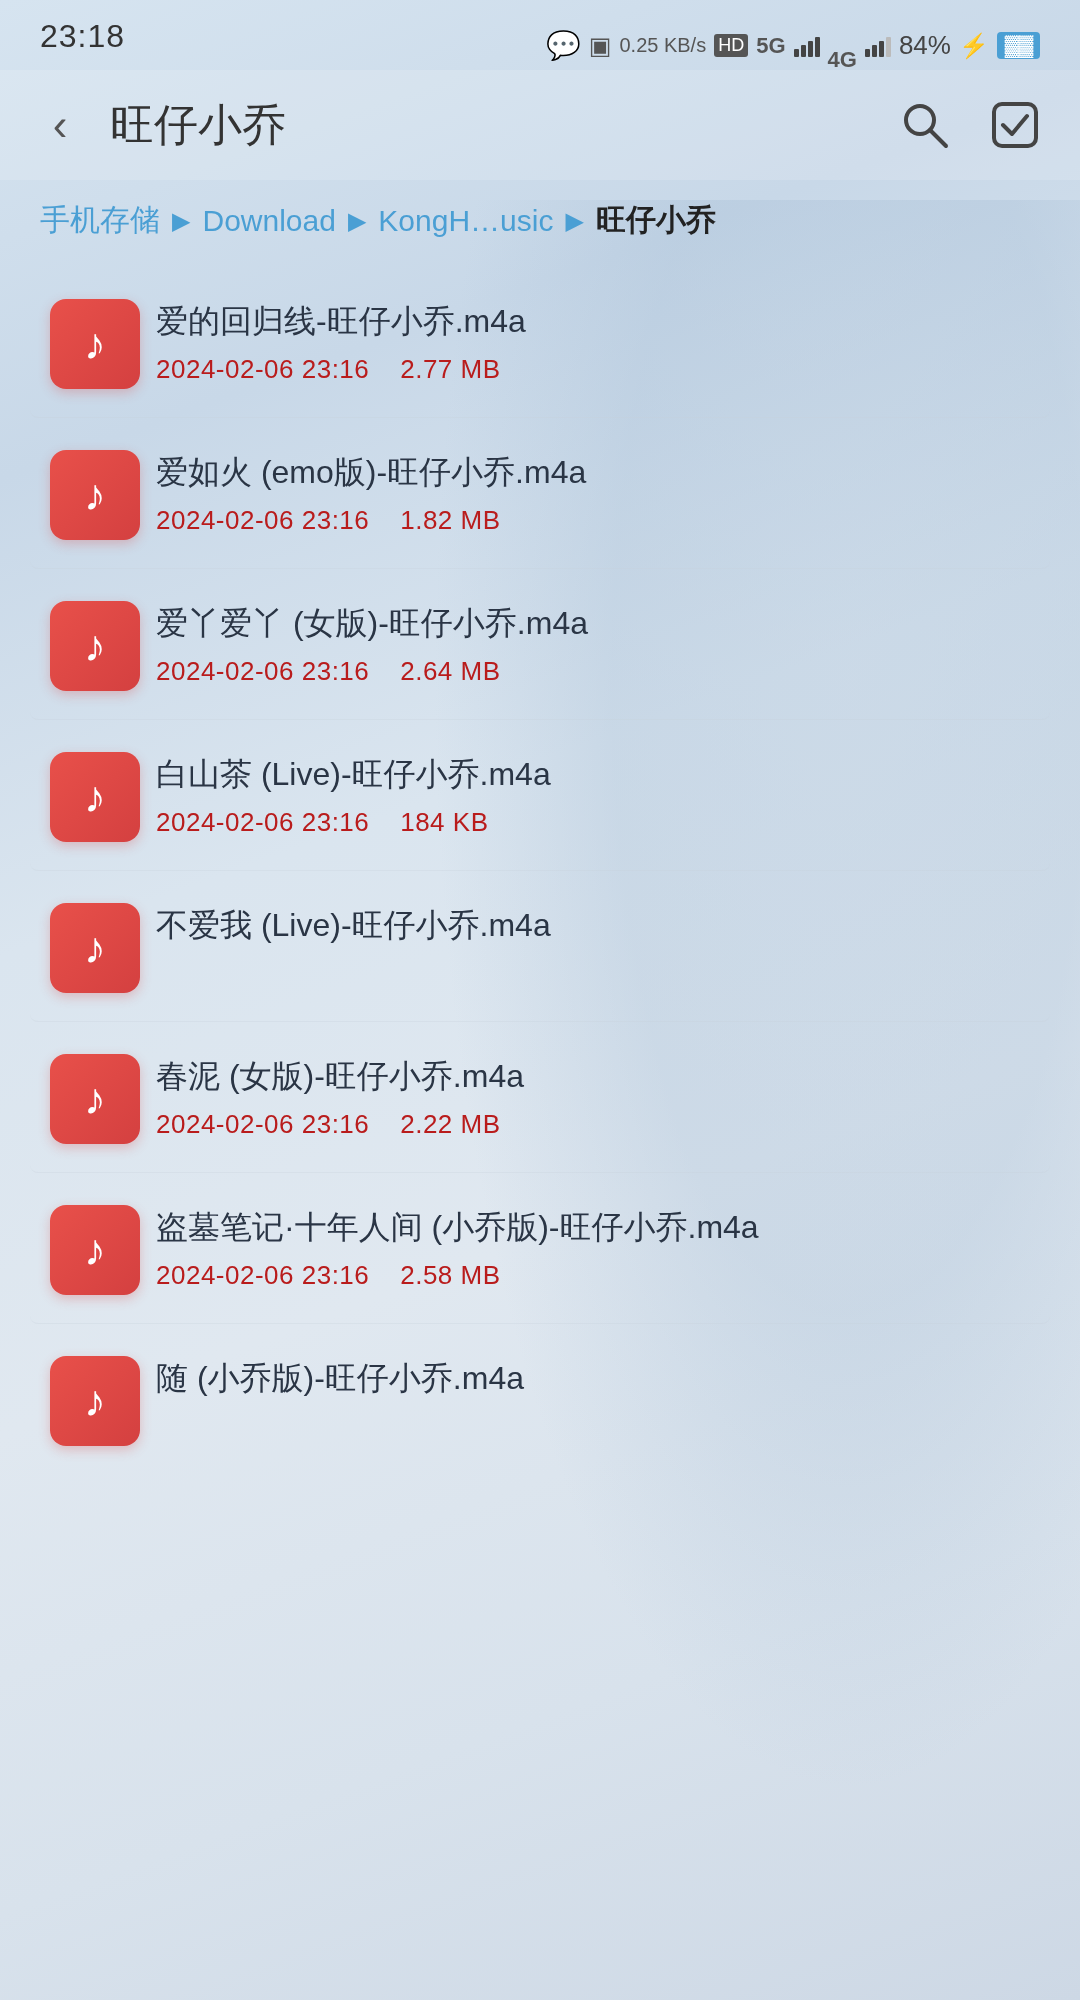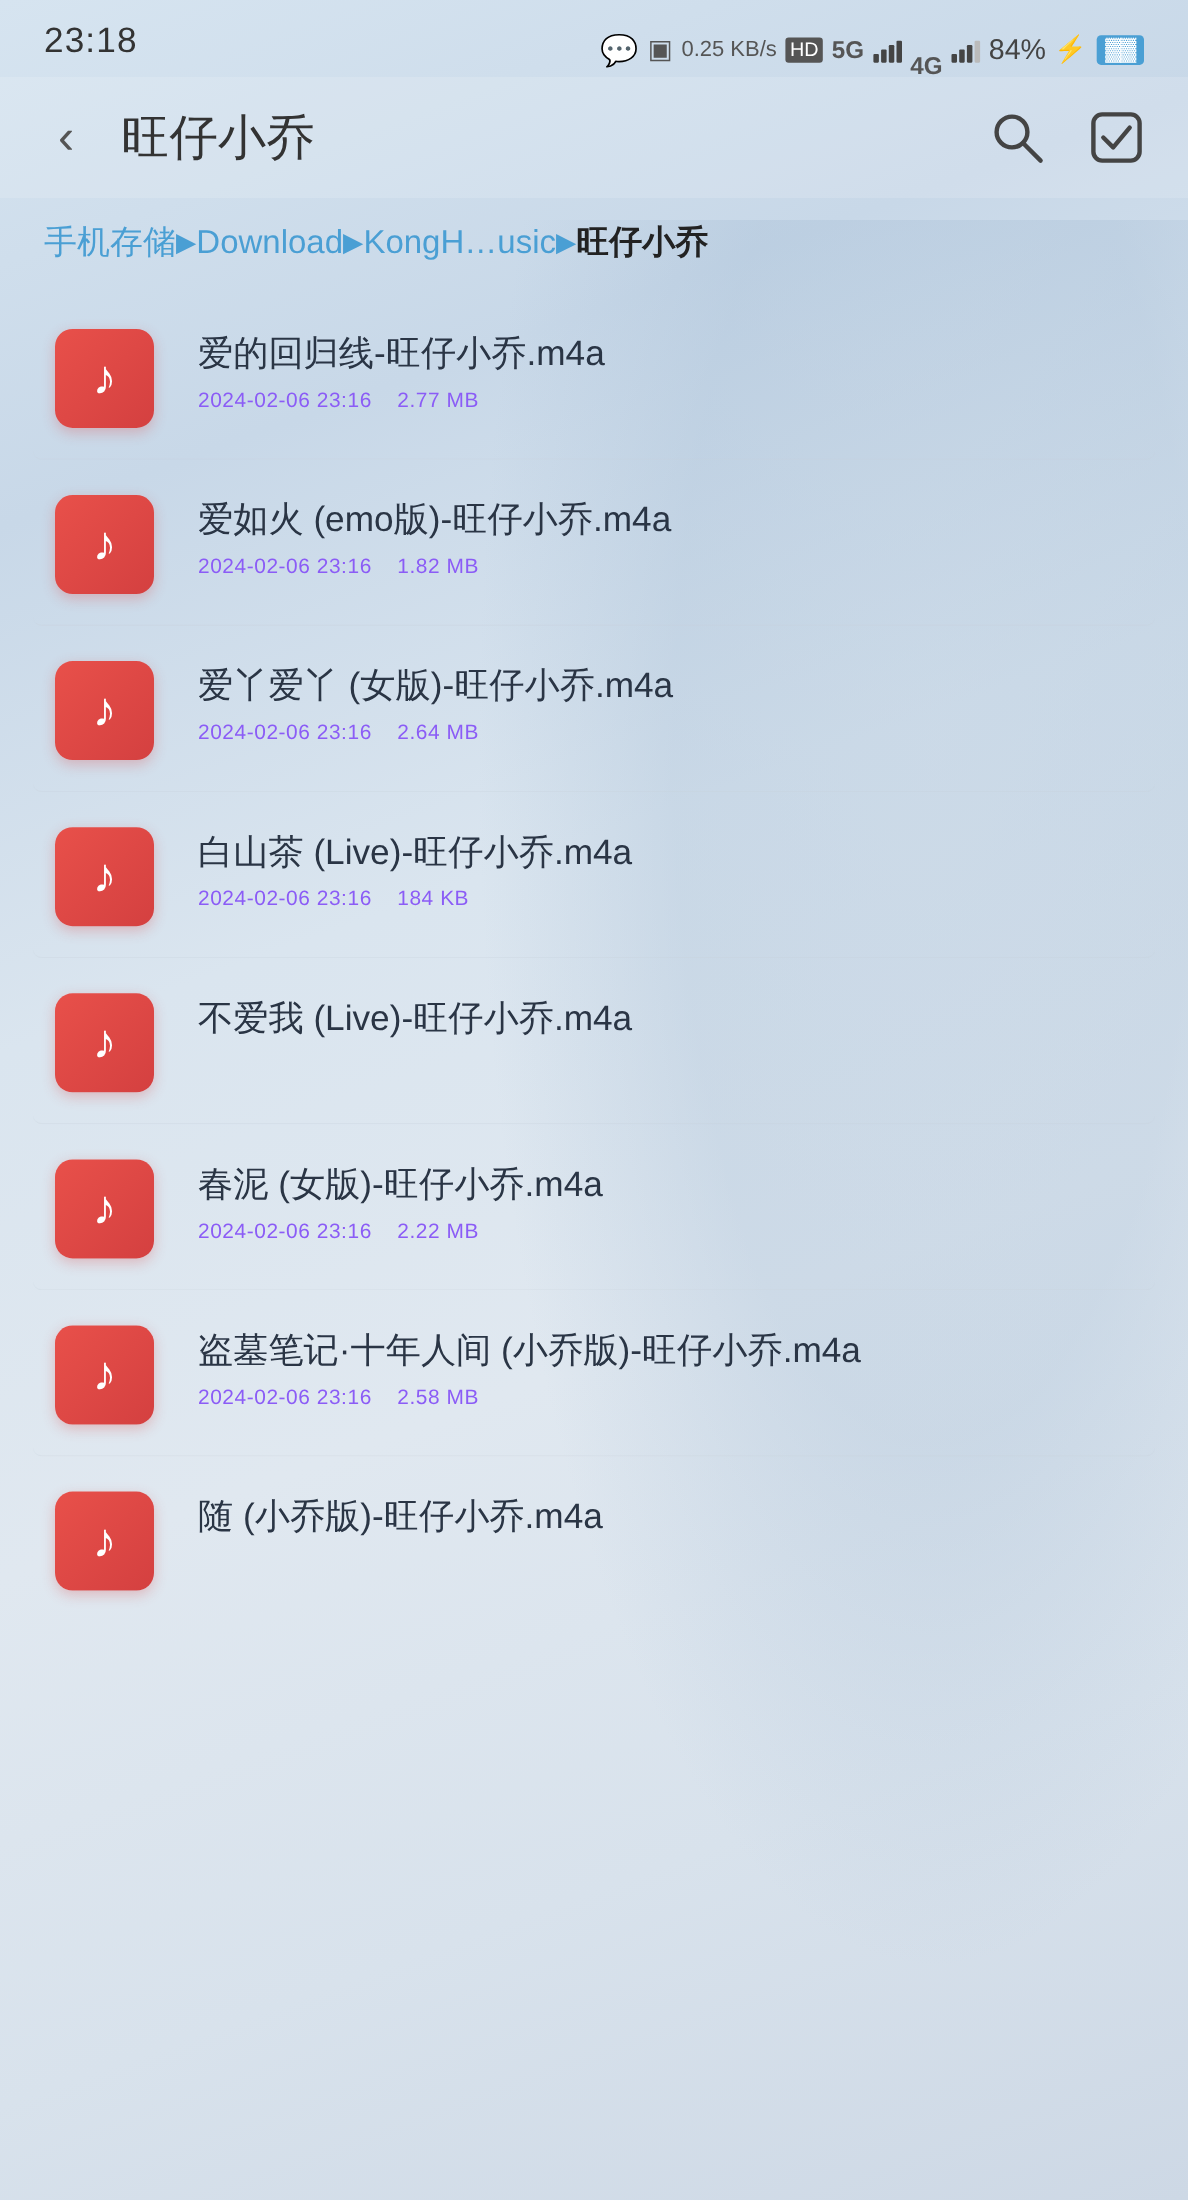--- a/index.html
+++ b/index.html
@@ -134,20 +134,21 @@
     .search-icon-svg, .check-icon-svg {
       width: 50px;
       height: 50px;
     }
 
     
     .breadcrumb {
       display: flex;
       align-items: center;
       padding: 20px 57px 30px 40px;
+      gap: 12px;
       flex-wrap: wrap;
     }
 
     .breadcrumb-item {
       font-size: 30px;
       color: #4a9fd4;
     }
 
     .breadcrumb-sep {
       font-size: 24px;
@@ -187,34 +188,34 @@
       box-shadow: 0 4px 12px rgba(220,80,80,0.3);
     }
 
     .music-note {
       font-size: 44px;
       color: white;
     }
 
     .file-info {
       flex: 1;
-      padding-left: 40px;
+      padding-left: 16px;
     }
 
     .file-name {
       font-size: 32px;
       color: #2a3545;
       line-height: 1.4;
       margin-bottom: 10px;
       font-weight: 500;
     }
 
     .file-meta {
-      font-size: 19px;
-      color: #8b5cf6;
+      font-size: 26px;
+      color: #b91c1c;
       letter-spacing: 0.5px;
     }
 
     
     .file-item-partial {
       display: flex;
       align-items: flex-start;
       padding: 28px 20px 10px 20px;
     }
   </style>

